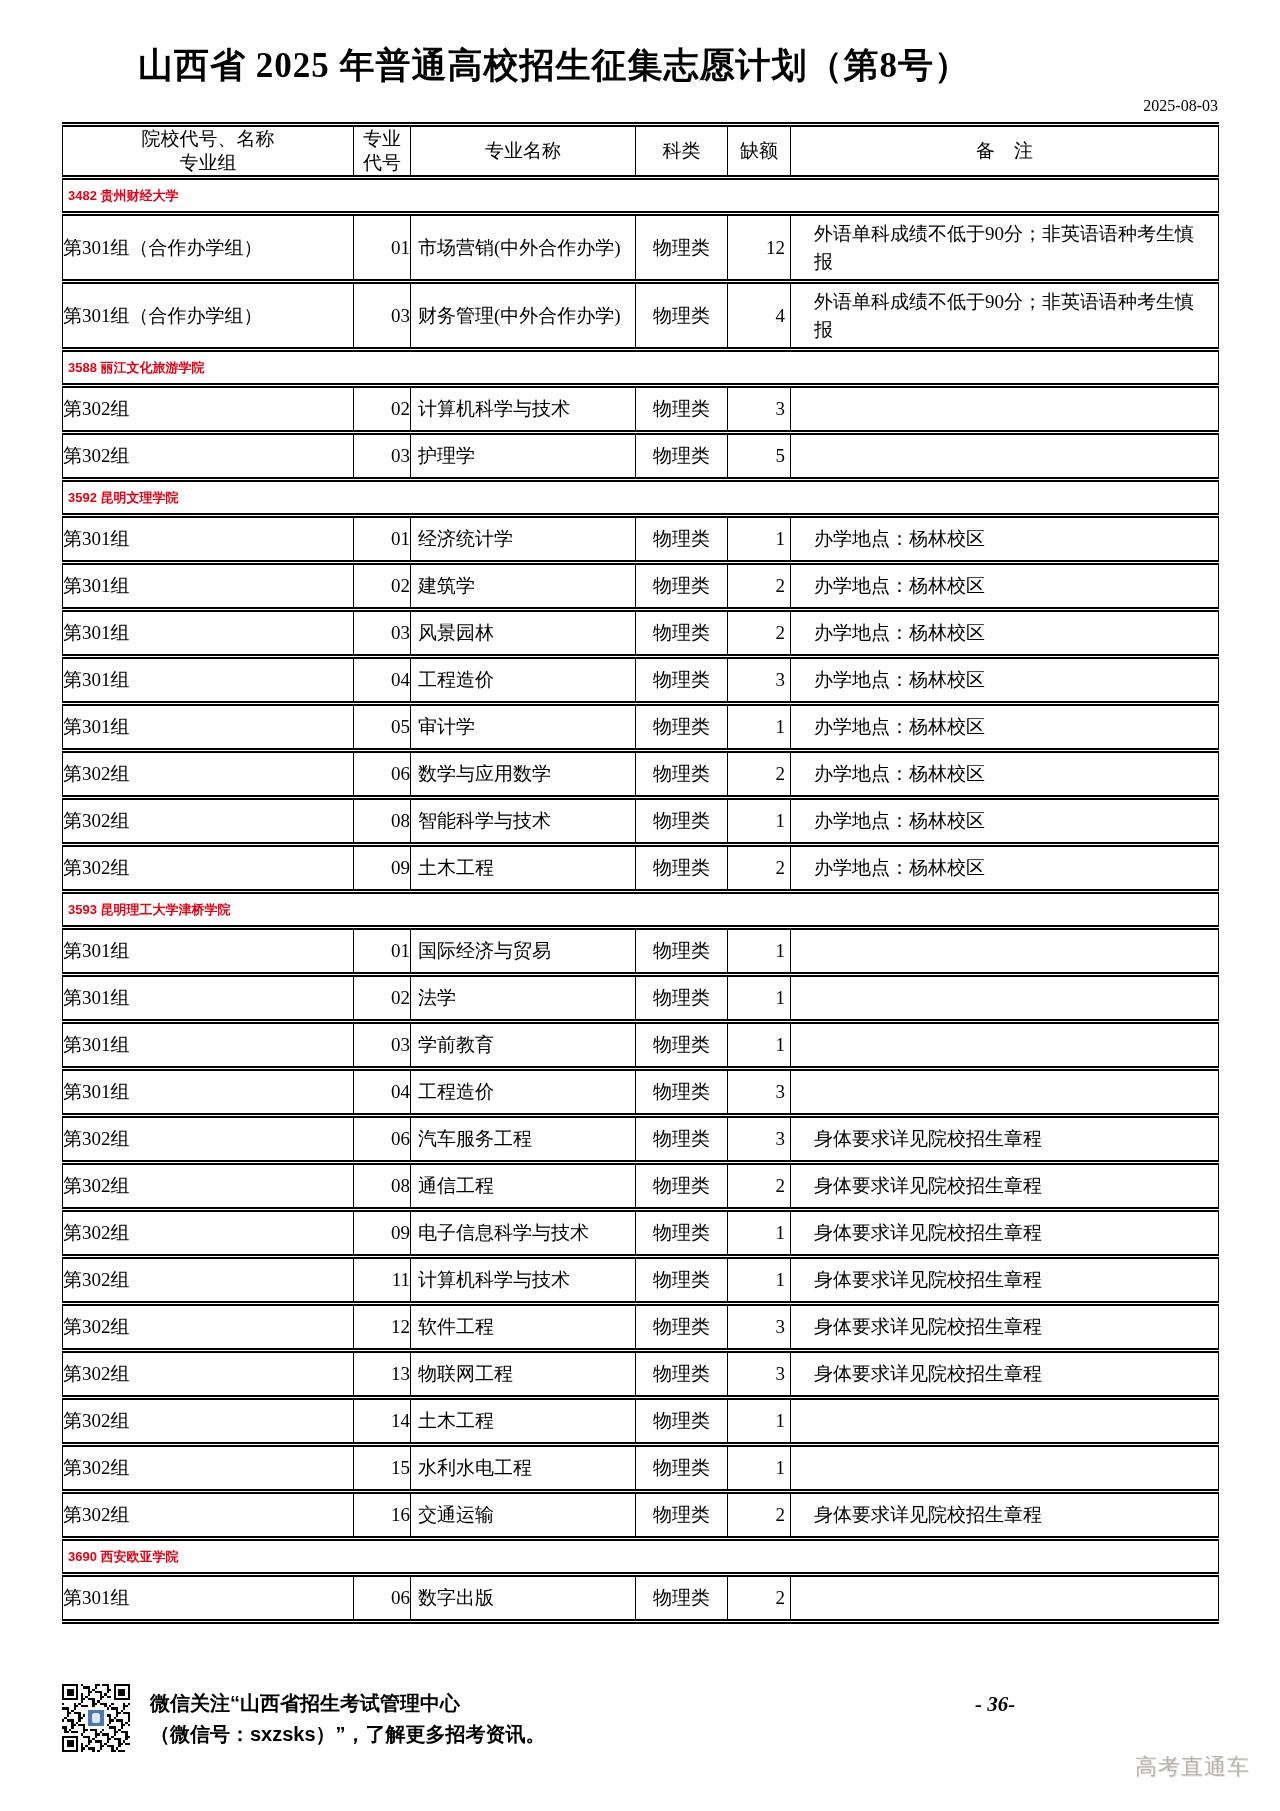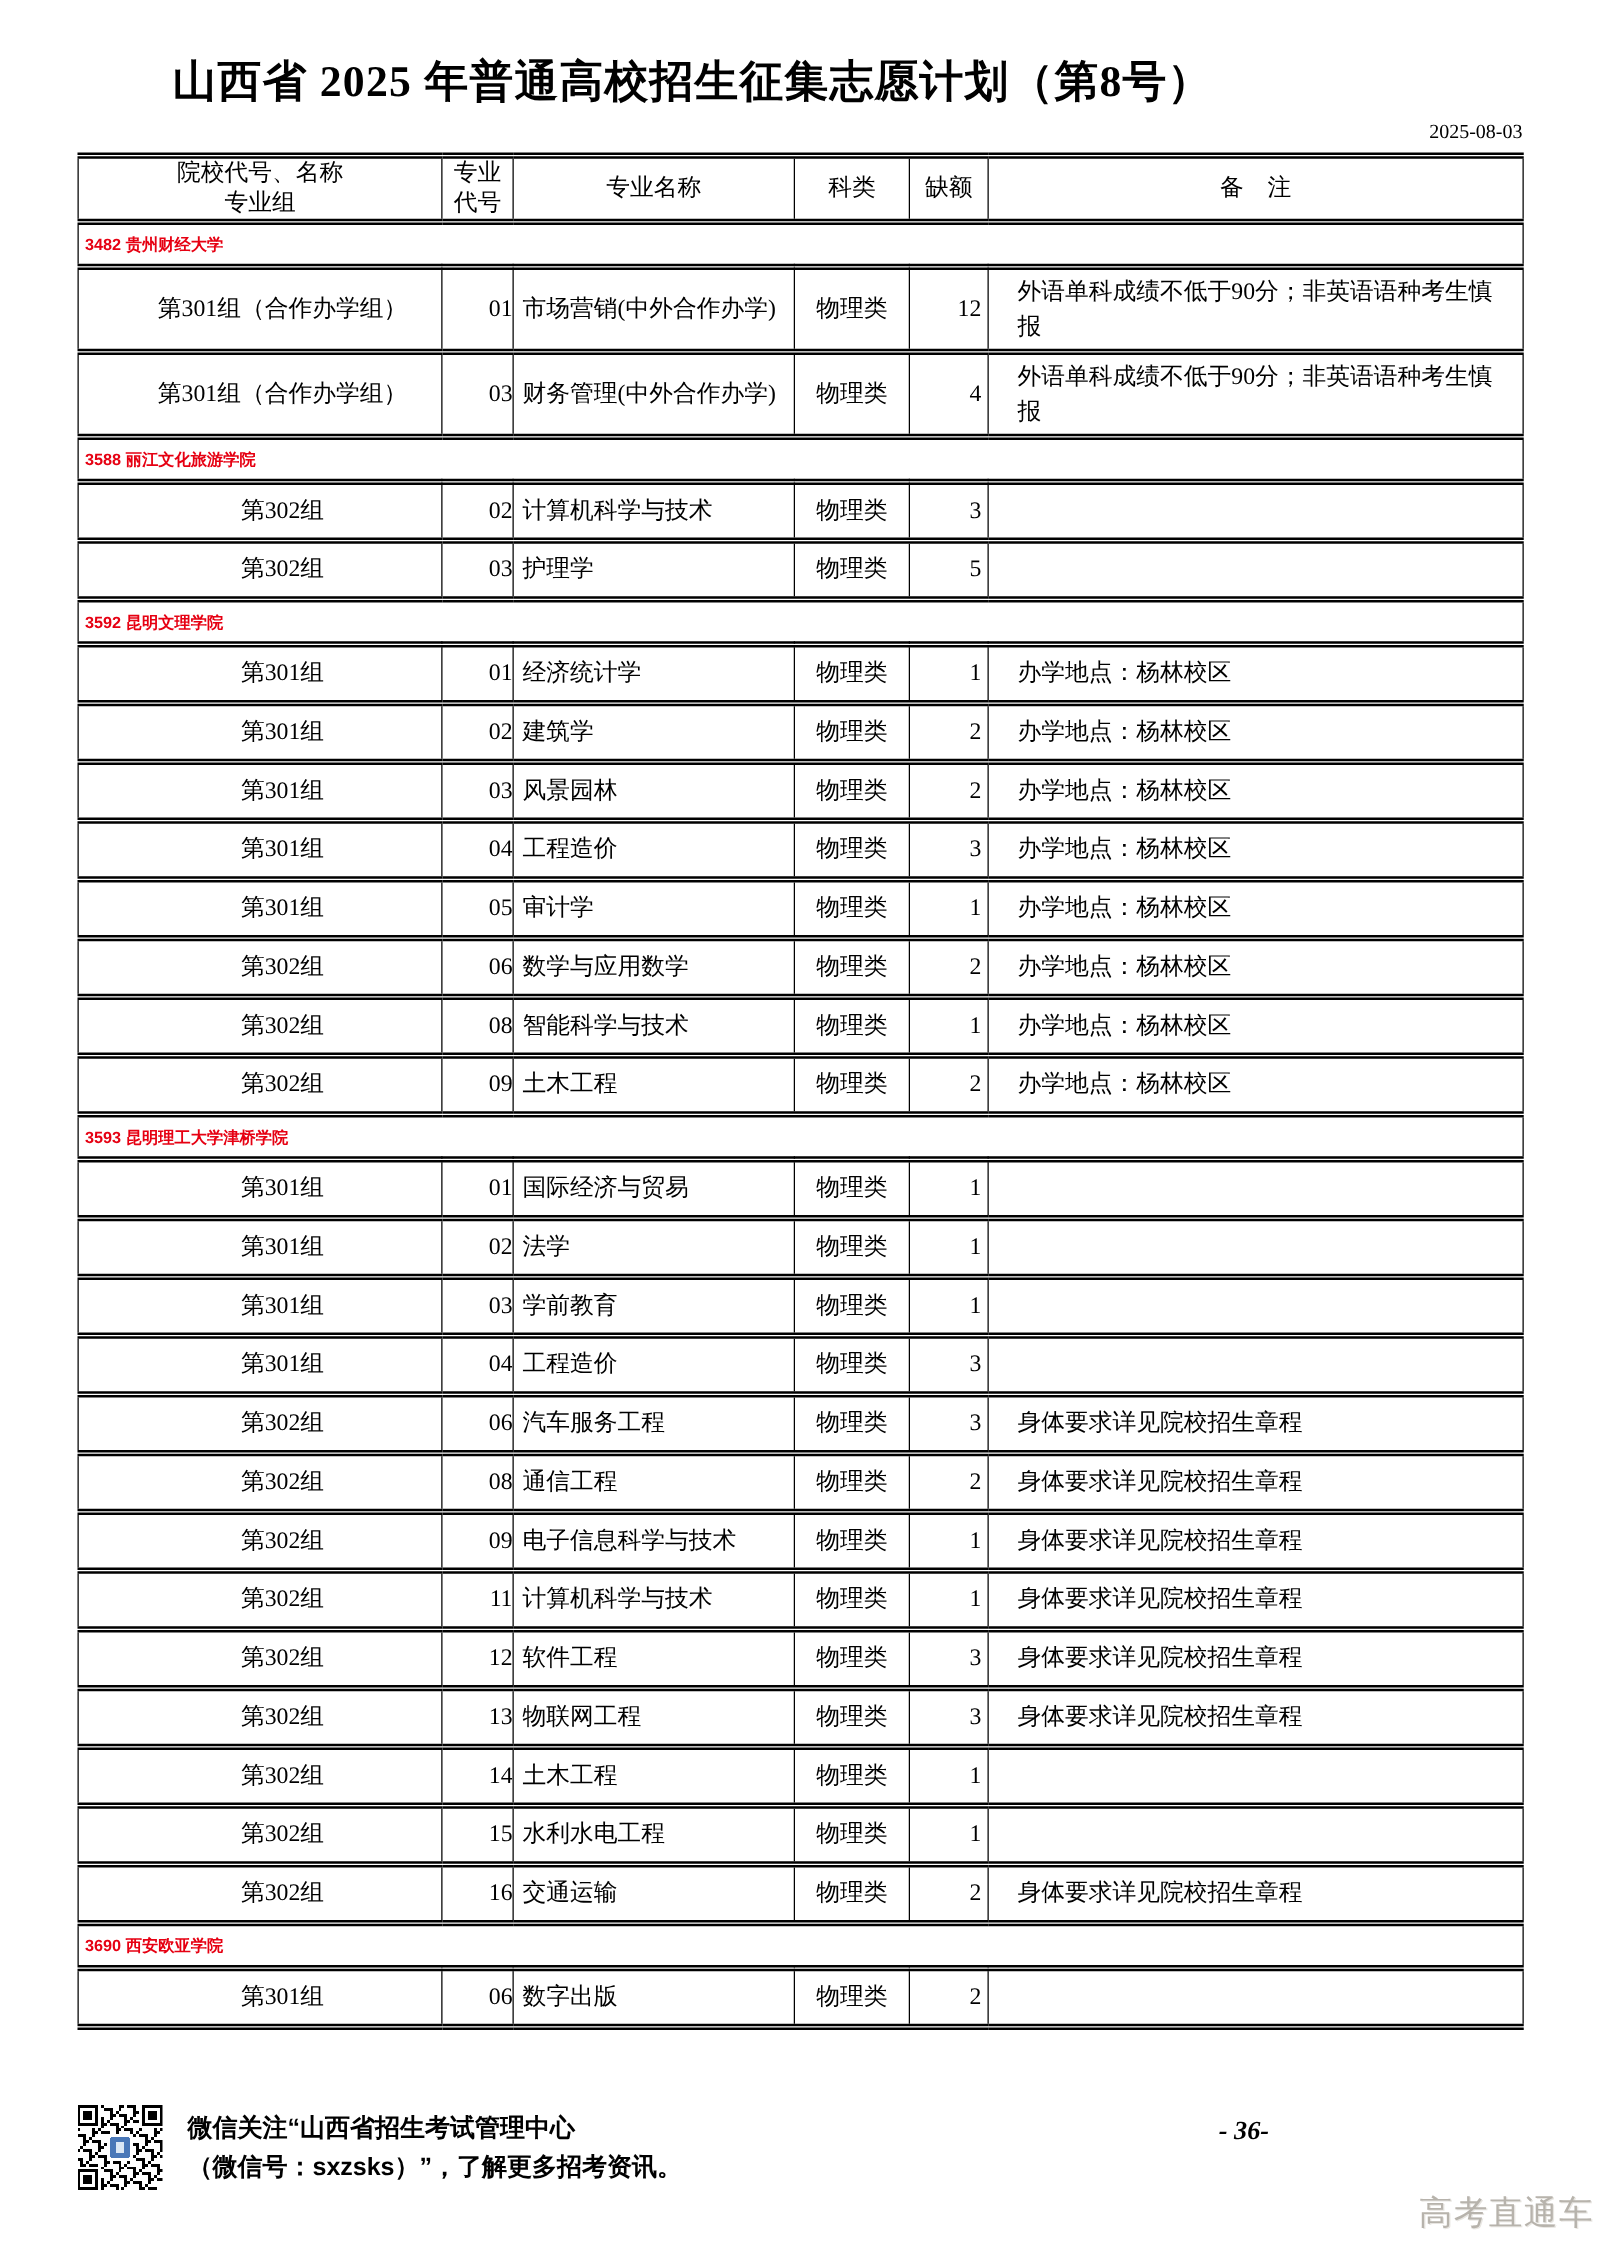--- a/index.html
+++ b/index.html
@@ -37,21 +37,21 @@
     vertical-align: middle; line-height: 24px;
   }
   tr.section-row td {
     height: 36px; color: #e60012; font-weight: bold;
     font-family: "Liberation Sans", "DejaVu Sans", sans-serif;
     text-align: left; padding-left: 5px; font-size: 13px;
     vertical-align: middle;
   }
   tr.data-row td { height: 47px; line-height: 28px; vertical-align: middle; }
   tr.data-row.tall td { height: 68px; }
-  td.c-group   { text-align: center; padding-left: 36px; }
+  td.c-group   { text-align: left; }
   td.c-code    { text-align: right; }
   td.c-major   { text-align: left;  padding: 2px 7px; }
   td.c-subject { text-align: center; }
   td.c-quota   { text-align: right; padding-right: 5px; }
   td.c-note    { text-align: left;  padding: 2px 23px; }
   .footer-area { position: absolute; left: 0; top: 1680px; width: 1064px; height: 131px; }
   .qr {
     position: absolute; left: 62px; top: 4px;
     width: 68px; height: 68px; background: #fff;
   }
@@ -61,21 +61,21 @@
     font-weight: 600; font-size: 20px; line-height: 31px;
   }
   .page-number {
     position: absolute; left: 975px; top: 12px;
     font-size: 21px; font-weight: bold; font-style: italic;
     font-family: "Liberation Serif", serif;
   }
   .watermark {
     position: absolute; left: 1135px; top: 72px;
     font-family: "Liberation Sans", "DejaVu Sans", sans-serif;
-    font-size: 27px; color: #b7b3ac; letter-spacing: 1px;
+    font-size: 22px; color: #b7b3ac; letter-spacing: 1px;
     text-shadow: 1px 1px 0 #e8e6e2;
     white-space: nowrap;
   }
 </style>
 </head>
 <body>
 
 <div class="title">山西省 2025 年普通高校招生征集志愿计划（第8号）</div>
 <div class="date">2025-08-03</div>
 

